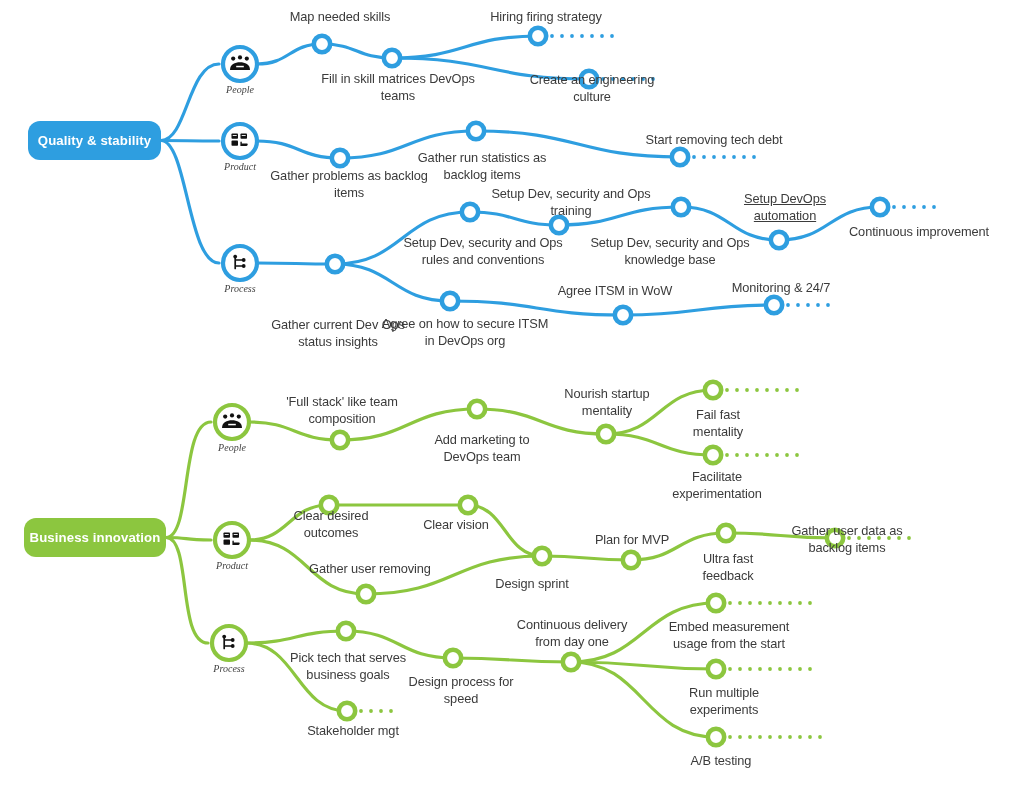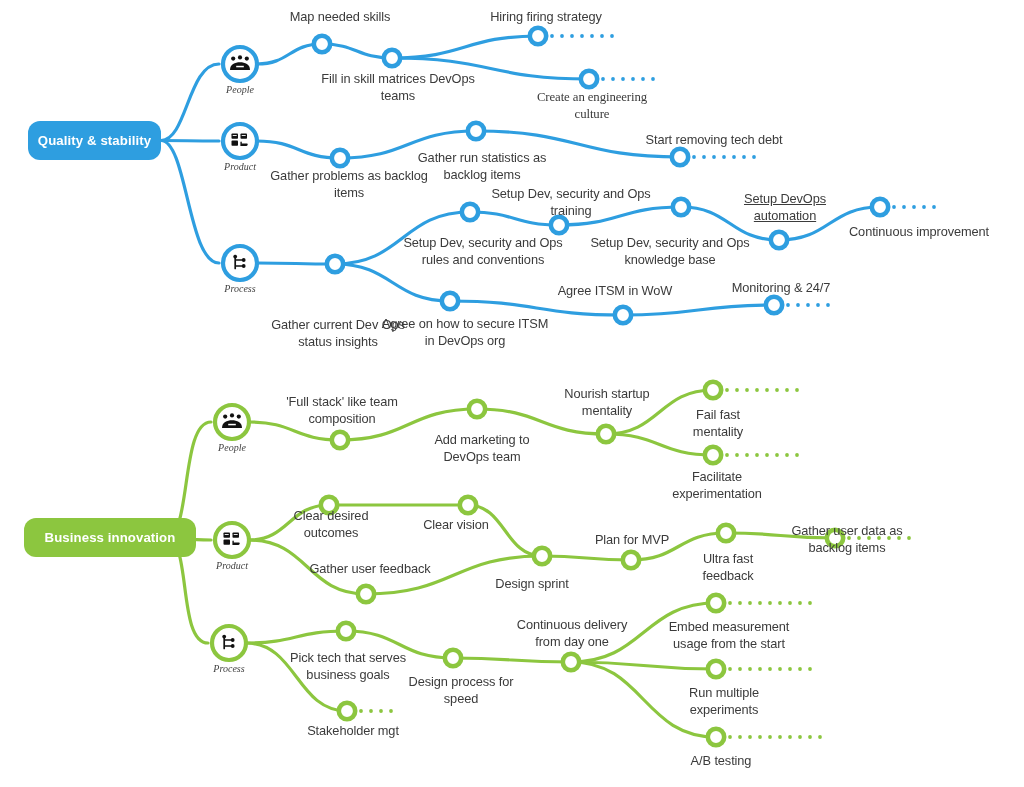--- a/index.html
+++ b/index.html
@@ -251,32 +251,32 @@
       <circle cx="790" cy="737" r="1.9" fill="#8cc63f"></circle>
       <circle cx="800" cy="737" r="1.9" fill="#8cc63f"></circle>
       <circle cx="810" cy="737" r="1.9" fill="#8cc63f"></circle>
       <circle cx="820" cy="737" r="1.9" fill="#8cc63f"></circle>
     </svg>
   <div id="overlay">
       <div class="rootbox" style="left: 28px; top: 121px; width: 133px; height: 39px; background: rgb(46, 158, 224);">Quality &amp; stability</div>
       <div class="roletag" style="left: 200px; top: 84px; width: 80px;">People</div>
       <div class="roletag" style="left: 200px; top: 161px; width: 80px;">Product</div>
       <div class="roletag" style="left: 200px; top: 283px; width: 80px;">Process</div>
-      <div class="rootbox" style="left: 24px; top: 518px; width: 172px; height: 39px; background: rgb(140, 198, 63);">Business innovation</div>
+      <div class="rootbox" style="left: 24px; top: 518px; width: 142px; height: 39px; background: rgb(140, 198, 63);">Business innovation</div>
       <div class="roletag" style="left: 192px; top: 442px; width: 80px;">People</div>
       <div class="roletag" style="left: 192px; top: 560px; width: 80px;">Product</div>
       <div class="roletag" style="left: 189px; top: 663px; width: 80px;">Process</div>
       <div class="lbl" style="left: 269px; top: 8px; width: 142px;">Map needed skills</div>
       <div title="Map needed skills" style="position: absolute; left: 310px; top: 32px; width: 24px; height: 24px; border-radius: 50%;"></div>
       <div class="lbl" style="left: 313px; top: 70px; width: 170px;">Fill in skill matrices DevOps
 teams</div>
       <div title="Fill in skill matrices DevOps teams" style="position: absolute; left: 380px; top: 46px; width: 24px; height: 24px; border-radius: 50%;"></div>
       <div class="lbl" style="left: 470px; top: 8px; width: 152px;">Hiring firing strategy</div>
       <div title="Hiring firing strategy" style="position: absolute; left: 526px; top: 24px; width: 24px; height: 24px; border-radius: 50%;"></div>
-      <div class="lbl" style="left: 516px; top: 89px; width: 152px; font-family: Liberation Serif, serif;">Create an engineering
+      <div class="lbl" style="left: 516px; top: 71px; width: 152px;">Create an engineering
 culture</div>
       <div title="Create an engineering culture" style="position: absolute; left: 577px; top: 67px; width: 24px; height: 24px; border-radius: 50%;"></div>
       <div class="lbl" style="left: 259px; top: 167px; width: 180px;">Gather problems as backlog
 items</div>
       <div title="Gather problems as backlog items" style="position: absolute; left: 328px; top: 146px; width: 24px; height: 24px; border-radius: 50%;"></div>
       <div class="lbl" style="left: 407px; top: 149px; width: 150px;">Gather run statistics as
 backlog items</div>
       <div title="Gather run statistics as backlog items" style="position: absolute; left: 464px; top: 119px; width: 24px; height: 24px; border-radius: 50%;"></div>
       <div class="lbl" style="left: 633px; top: 131px; width: 162px;">Start removing tech debt</div>
       <div title="Start removing tech debt" style="position: absolute; left: 668px; top: 145px; width: 24px; height: 24px; border-radius: 50%;"></div>
@@ -317,21 +317,21 @@
 mentality</div>
       <div title="Fail fast mentality" style="position: absolute; left: 701px; top: 378px; width: 24px; height: 24px; border-radius: 50%;"></div>
       <div class="lbl" style="left: 658px; top: 468px; width: 118px;">Facilitate
 experimentation</div>
       <div title="Facilitate experimentation" style="position: absolute; left: 701px; top: 443px; width: 24px; height: 24px; border-radius: 50%;"></div>
       <div class="lbl" style="left: 283px; top: 507px; width: 96px;">Clear desired
 outcomes</div>
       <div title="Clear desired outcomes" style="position: absolute; left: 317px; top: 493px; width: 24px; height: 24px; border-radius: 50%;"></div>
       <div class="lbl" style="left: 418px; top: 516px; width: 76px;">Clear vision</div>
       <div title="Clear vision" style="position: absolute; left: 456px; top: 493px; width: 24px; height: 24px; border-radius: 50%;"></div>
-      <div class="lbl" style="left: 304px; top: 560px; width: 132px;">Gather  user feedback</div>
+      <div class="lbl" style="left: 304px; top: 560px; width: 132px;">Gather  user removing</div>
       <div title="Gather  user feedback" style="position: absolute; left: 354px; top: 582px; width: 24px; height: 24px; border-radius: 50%;"></div>
       <div class="lbl" style="left: 488px; top: 575px; width: 88px;">Design sprint</div>
       <div title="Design sprint" style="position: absolute; left: 530px; top: 544px; width: 24px; height: 24px; border-radius: 50%;"></div>
       <div class="lbl" style="left: 588px; top: 531px; width: 88px;">Plan for MVP</div>
       <div title="Plan for MVP" style="position: absolute; left: 619px; top: 548px; width: 24px; height: 24px; border-radius: 50%;"></div>
       <div class="lbl" style="left: 692px; top: 534px; width: 72px; margin-top: 16px;">Ultra fast
 feedback</div>
       <div title="Ultra fast feedback" style="position: absolute; left: 714px; top: 521px; width: 24px; height: 24px; border-radius: 50%;"></div>
       <div class="lbl" style="left: 783px; top: 522px; width: 128px; text-align: center;">Gather user data as
 backlog items</div>

